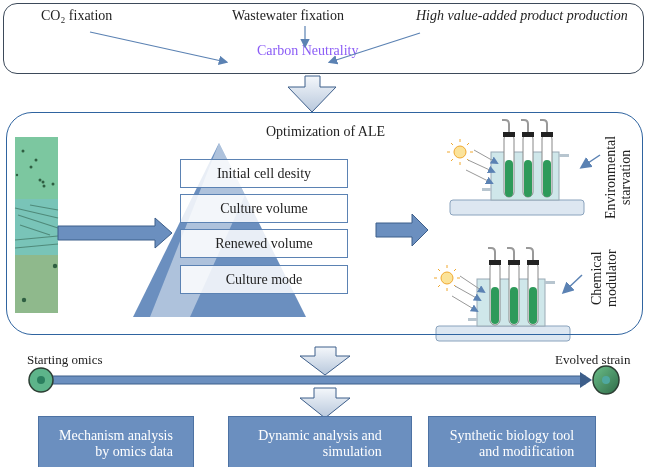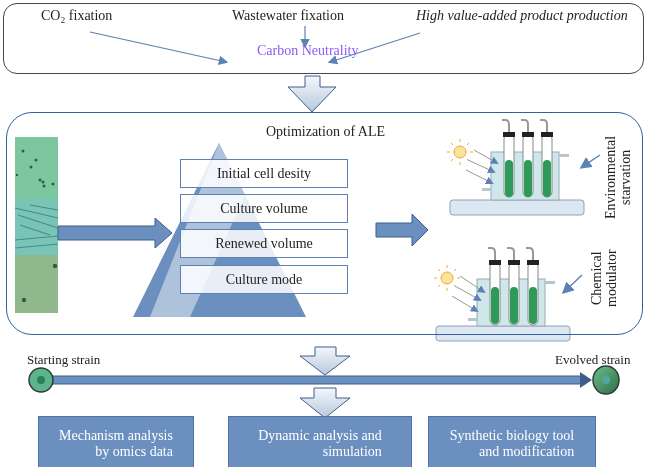--- a/index.html
+++ b/index.html
@@ -170,21 +170,21 @@
 <div class="abs layer" style="top:229px;">Renewed volume</div>
 <div class="abs layer" style="top:265px;">Culture mode</div>
 
 <div class="abs vlabel" style="left:603px;top:132px;height:90px;">
   <span>Environmental</span><br><span>starvation</span>
 </div>
 <div class="abs vlabel" style="left:589px;top:243px;height:70px;">
   <span>Chemical</span><br><span>modulator</span>
 </div>
 
-<div class="abs strain-lbl" style="left:27px;top:352px;">Starting strain</div>
+<div class="abs strain-lbl" style="left:27px;top:352px;">Starting omics</div>
 <div class="abs strain-lbl" style="left:555px;top:352px;">Evolved strain</div>
 
 <div class="abs bottom-box" style="left:38px;width:156px;">
   <div><span>Mechanism analysis</span><br><span>by omics data</span></div>
 </div>
 <div class="abs bottom-box" style="left:228px;width:184px;">
   <div><span>Dynamic analysis and</span><br><span>simulation</span></div>
 </div>
 <div class="abs bottom-box" style="left:428px;width:168px;">
   <div><span>Synthetic biology tool</span><br><span>and modification</span></div>

